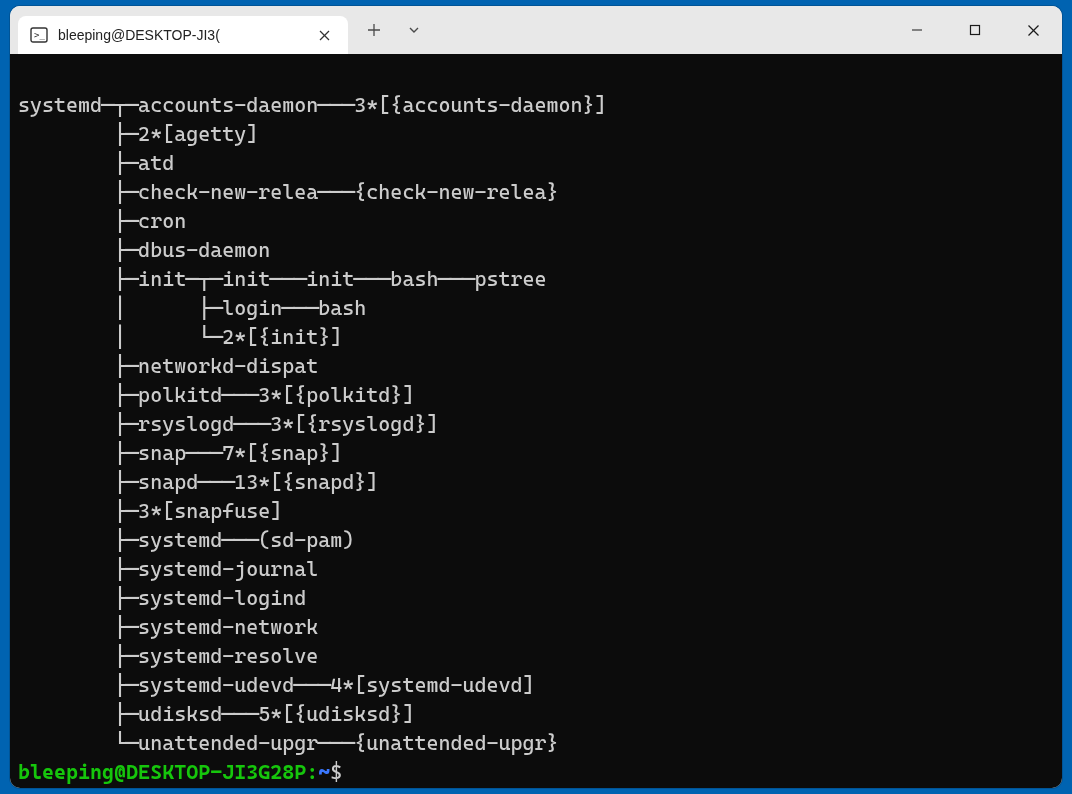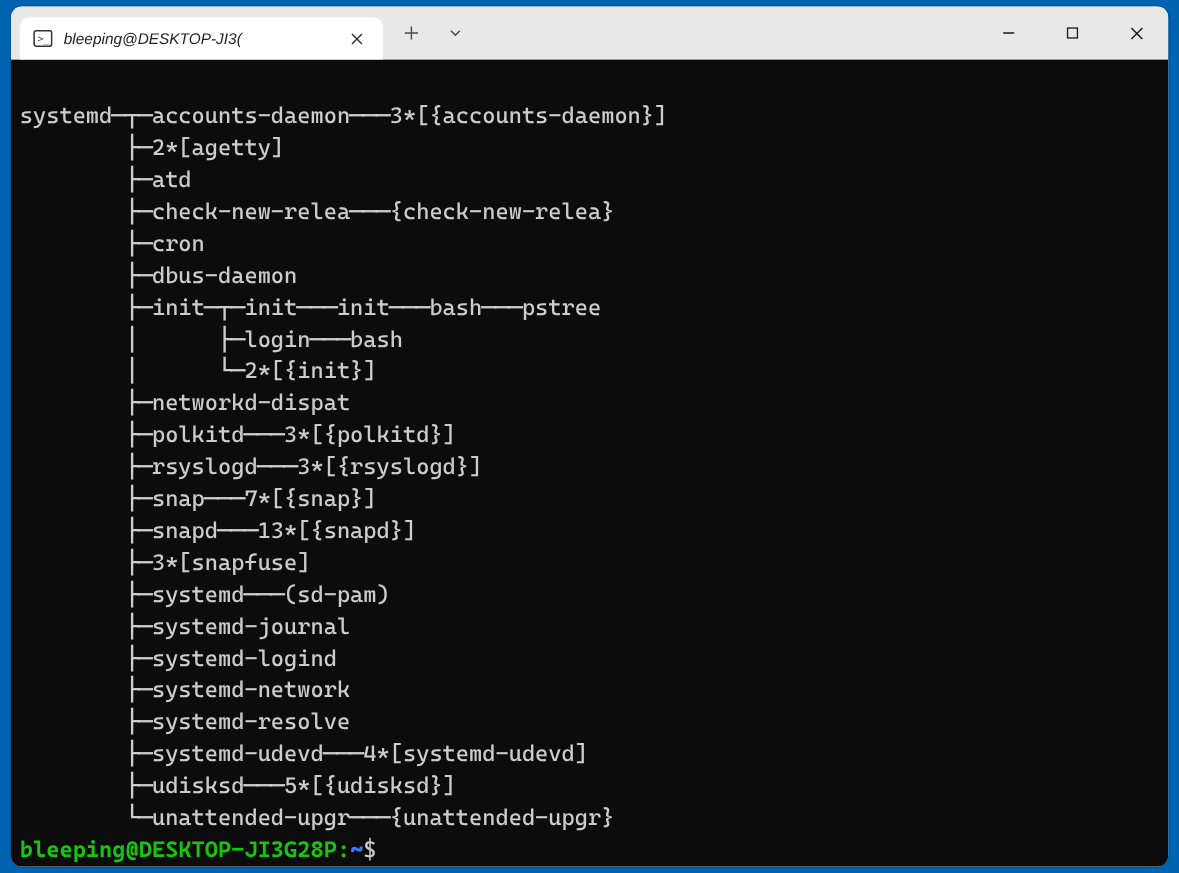--- a/index.html
+++ b/index.html
@@ -65,21 +65,20 @@
     align-items:center;
     justify-content:center;
   }
   .tab-title {
     font-size: 14px;
     color: #222;
     white-space: nowrap;
     overflow: hidden;
     text-overflow: clip;
     flex: 1;
-    font-style: italic;
   }
   .tab-close {
     width: 20px;
     height: 20px;
     display:flex;
     align-items:center;
     justify-content:center;
     border-radius:4px;
     color:#333;
   }

